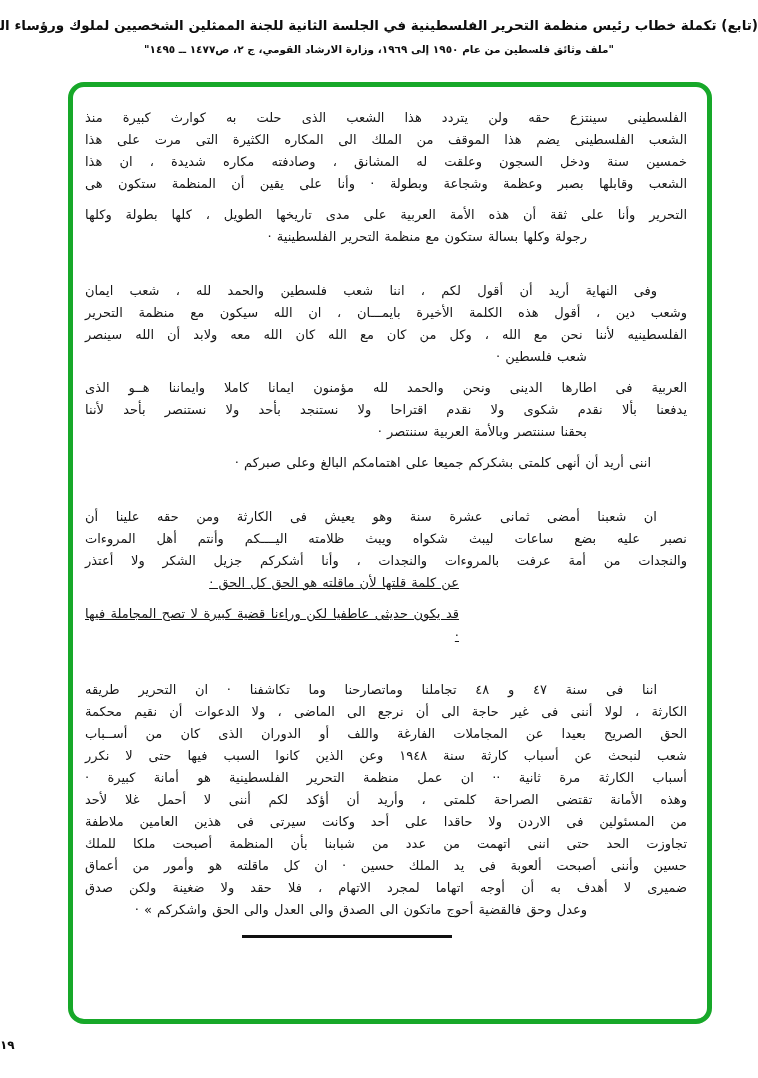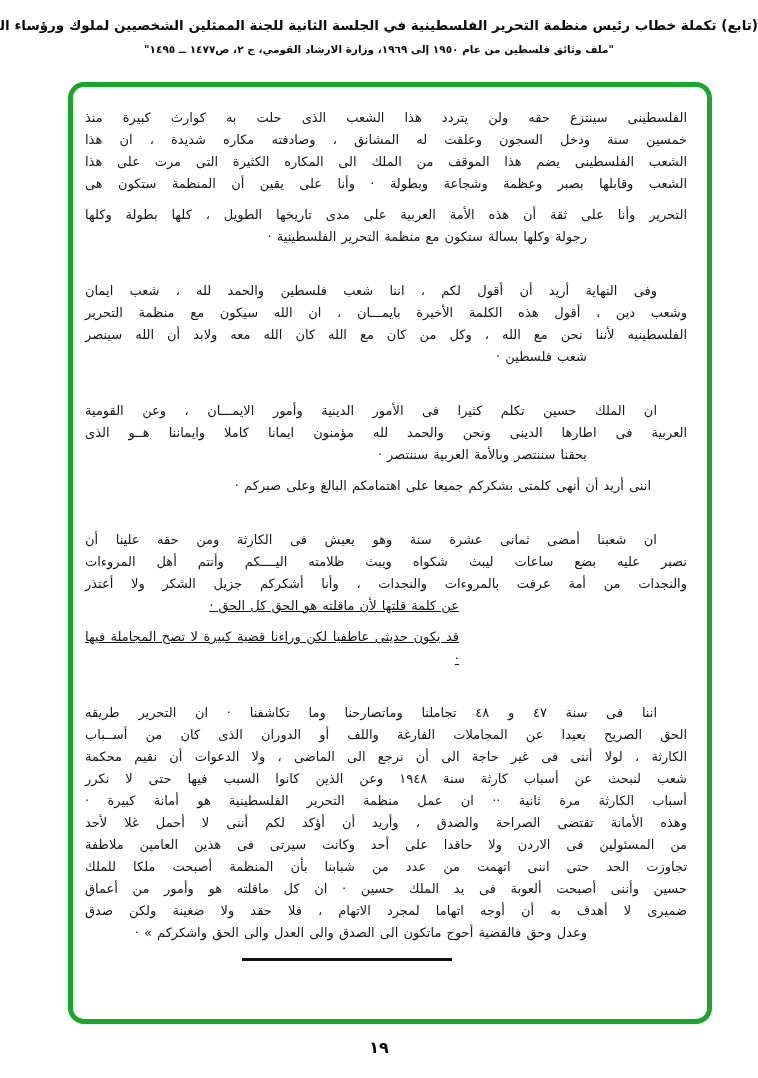--- a/index.html
+++ b/index.html
@@ -65,78 +65,77 @@
 
   .divider {
     width: 210px; height: 3px;
     background: #101010;
     margin-top: 14px;
     margin-right: 235px;
   }
 
   .page-number {
     margin-top: 14px;
-    text-align: center;
-    font-size: 16px;
+    font-size: 12px;
     font-weight: bold;
     color: #0d0d0d;
   }
 </style>
 </head>
 <body>
 
 <div class="page">
 
   <div class="header">
     <div class="doc-title">(تابع) تكملة خطاب رئيس منظمة التحرير الفلسطينية في الجلسة الثانية للجنة الممثلين الشخصيين لملوك ورؤساء العرب</div>
     <div class="doc-source">"ملف وثائق فلسطين من عام ١٩٥٠ إلى ١٩٦٩، وزارة الارشاد القومي، ج ٢، ص١٤٧٧ ــ ١٤٩٥"</div>
   </div>
 
   <div class="doc-box" style="border-color: rgb(23, 168, 41);">
     <div>
         <div class="para">
           <div class="line">الفلسطينى سينتزع حقه ولن يتردد هذا الشعب الذى حلت به كوارث كبيرة منذ</div>
+          <div class="line">الشعب الفلسطينى يضم هذا الموقف من الملك الى المكاره الكثيرة التى مرت على هذا</div>
           <div class="line">خمسين سنة ودخل السجون وعلقت له المشانق ، وصادفته مكاره شديدة ، ان هذا</div>
-          <div class="line">الشعب الفلسطينى يضم هذا الموقف من الملك الى المكاره الكثيرة التى مرت على هذا</div>
           <div class="line">الشعب وقابلها بصبر وعظمة وشجاعة وبطولة · وأنا على يقين أن المنظمة ستكون هى</div>
         </div>
         <div class="para">
           <div class="line">التحرير وأنا على ثقة أن هذه الأمة العربية على مدى تاريخها الطويل ، كلها بطولة وكلها</div>
           <div class="line e">رجولة وكلها بسالة ستكون مع منظمة التحرير الفلسطينية ·</div>
         </div>
         <div class="para">
           <div class="line f">وفى النهاية أريد أن أقول لكم ، اننا شعب فلسطين والحمد لله ، شعب ايمان</div>
           <div class="line">وشعب دين ، أقول هذه الكلمة الأخيرة بايمـــان ، ان الله سيكون مع منظمة التحرير</div>
           <div class="line">الفلسطينيه لأننا نحن مع الله ، وكل من كان مع الله كان الله معه ولابد أن الله سينصر</div>
           <div class="line e">شعب فلسطين ·</div>
         </div>
         <div class="para">
-          <div class="line f">ان الملك حسين تكلم كثيرا فى الأمور الدينية وأمور الايمـــان ، وعن القومية</div>
           <div class="line">العربية فى اطارها الدينى ونحن والحمد لله مؤمنون ايمانا كاملا وايماننا هــو الذى</div>
+          <div class="line">يدفعنا بألا نقدم شكوى ولا نقدم اقتراحا ولا نستنجد بأحد ولا نستنصر بأحد لأننا</div>
           <div class="line e">بحقنا سننتصر وبالأمة العربية سننتصر ·</div>
         </div>
         <div class="para">
           <div class="line fe">اننى أريد أن أنهى كلمتى بشكركم جميعا على اهتمامكم البالغ وعلى صبركم ·</div>
         </div>
         <div class="para">
           <div class="line f">ان شعبنا أمضى ثمانى عشرة سنة وهو يعيش فى الكارثة ومن حقه علينا أن</div>
           <div class="line">نصبر عليه بضع ساعات ليبث شكواه ويبث ظلامته اليــــكم وأنتم أهل المروءات</div>
           <div class="line">والنجدات من أمة عرفت بالمروءات والنجدات ، وأنا أشكركم جزيل الشكر ولا أعتذر</div>
           <div class="line e2">عن كلمة قلتها لأن ماقلته هو الحق كل الحق ·</div>
         </div>
         <div class="para">
           <div class="line e2">قد يكون حديثى عاطفيا لكن وراءنا قضية كبيرة لا تصح المجاملة فيها ·</div>
         </div>
         <div class="para">
           <div class="line f">اننا فى سنة ٤٧ و ٤٨ تجاملنا وماتصارحنا وما تكاشفنا · ان التحرير طريقه</div>
+          <div class="line">الكارثة ، لولا أننى فى غير حاجة الى أن نرجع الى الماضى ، ولا الدعوات أن نقيم محكمة</div>
           <div class="line">الحق الصريح بعيدا عن المجاملات الفارغة واللف أو الدوران الذى كان من أســباب</div>
-          <div class="line">الكارثة ، لولا أننى فى غير حاجة الى أن نرجع الى الماضى ، ولا الدعوات أن نقيم محكمة</div>
           <div class="line">شعب لنبحث عن أسباب كارثة سنة ١٩٤٨ وعن الذين كانوا السبب فيها حتى لا نكرر</div>
           <div class="line">أسباب الكارثة مرة ثانية ·· ان عمل منظمة التحرير الفلسطينية هو أمانة كبيرة ·</div>
-          <div class="line">وهذه الأمانة تقتضى الصراحة والصدق ، وأريد أن أؤكد لكم أننى لا أحمل غلا لأحد</div>
+          <div class="line">وهذه الأمانة تقتضى الصراحة كلمتى ، وأريد أن أؤكد لكم أننى لا أحمل غلا لأحد</div>
           <div class="line">من المسئولين فى الاردن ولا حاقدا على أحد وكانت سيرتى فى هذين العامين ملاطفة</div>
           <div class="line">تجاوزت الحد حتى اننى اتهمت من عدد من شبابنا بأن المنظمة أصبحت ملكا للملك</div>
           <div class="line">حسين وأننى أصبحت ألعوبة فى يد الملك حسين · ان كل ماقلته هو وأمور من أعماق</div>
           <div class="line">ضميرى لا أهدف به أن أوجه اتهاما لمجرد الاتهام ، فلا حقد ولا ضغينة ولكن صدق</div>
           <div class="line e">وعدل وحق فالقضية أحوج ماتكون الى الصدق والى العدل والى الحق واشكركم » ·</div>
         </div>
       </div>
     <div class="divider" style="background: rgb(16, 16, 16);"></div>
   </div>
 

